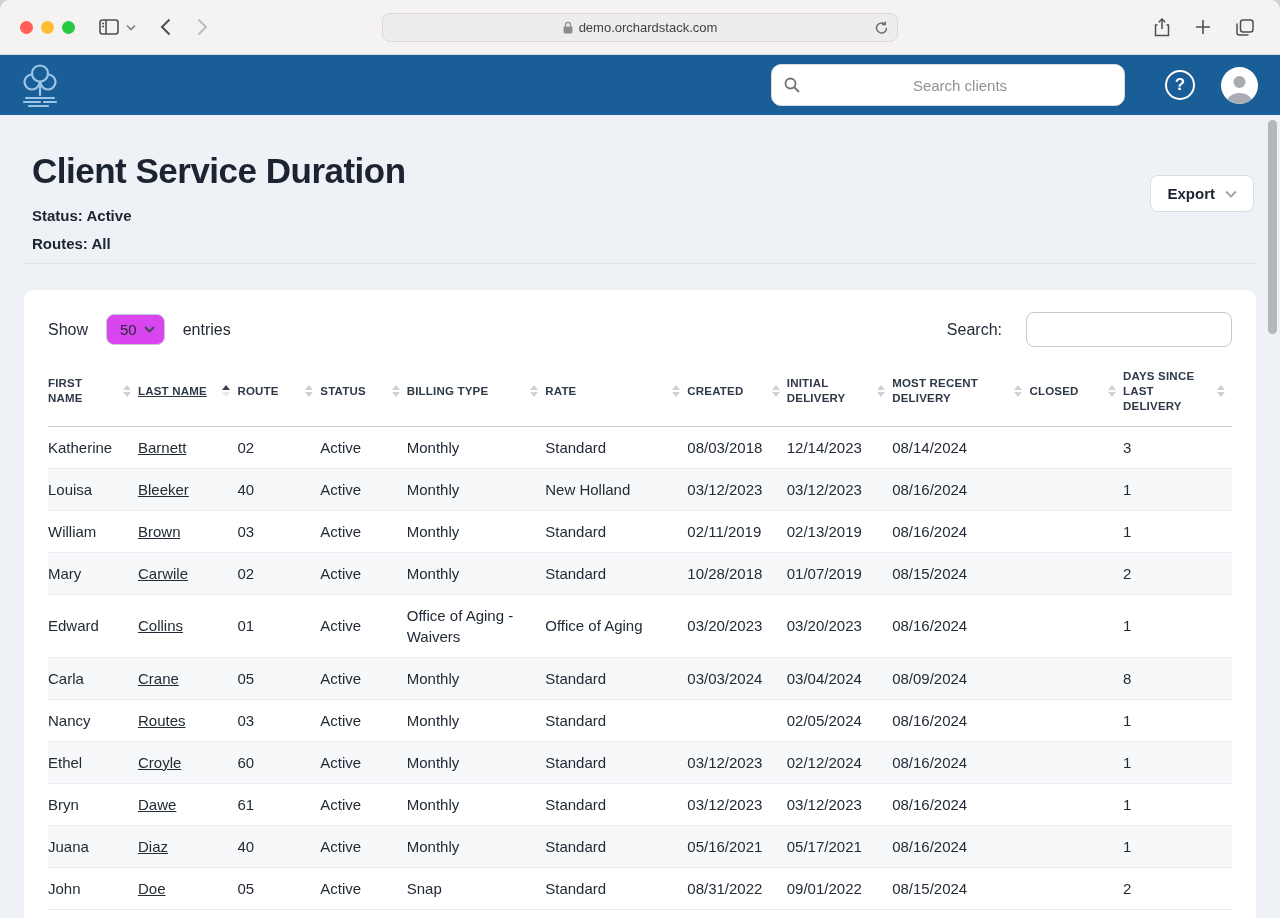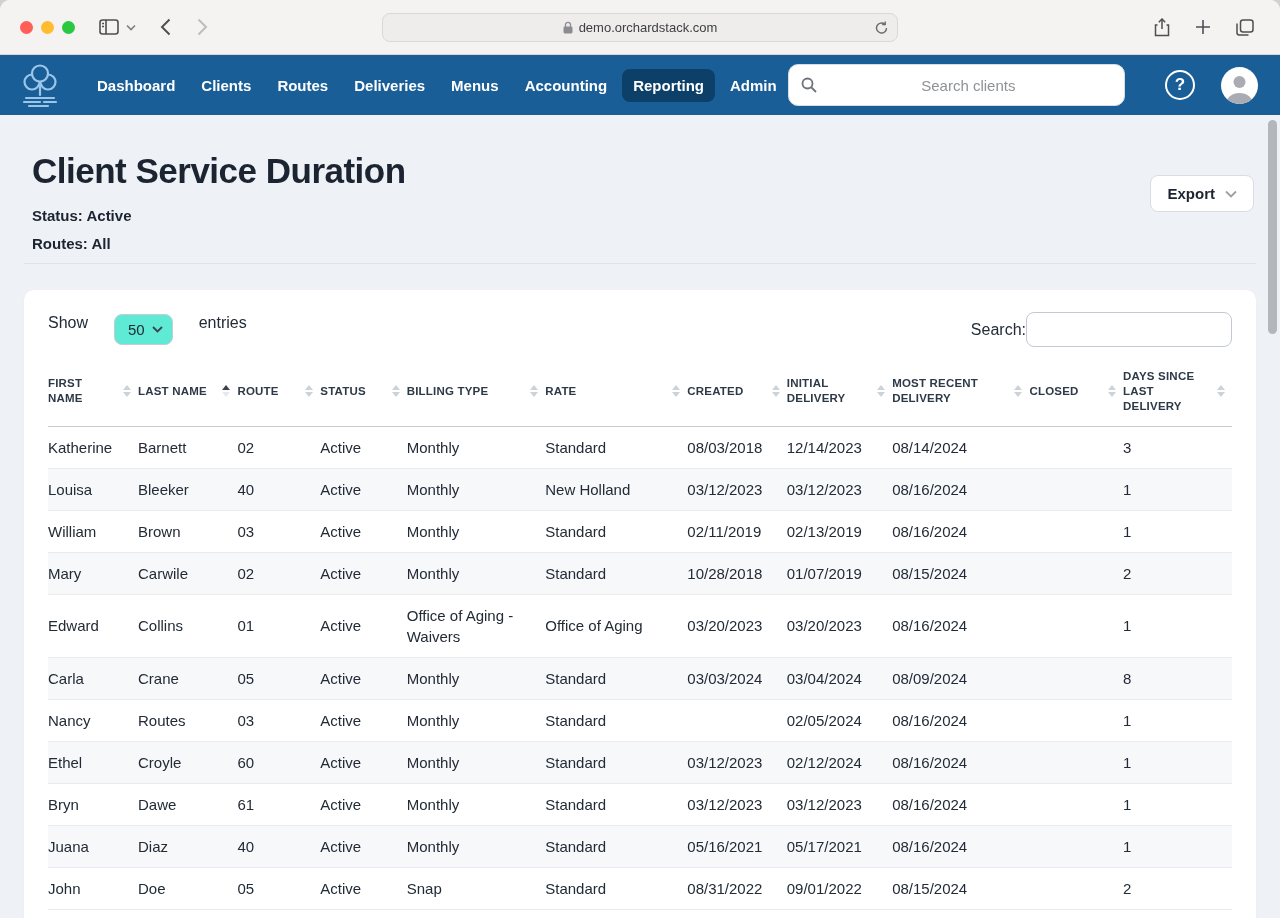--- a/index.html
+++ b/index.html
@@ -56,35 +56,35 @@
                 border-radius:8px; padding:9px 16px; font-size:15px; font-weight:700;
                 color:var(--text-dark,#1b2430); display:flex; align-items:center; gap:10px; cursor:pointer;
                 font-family:"Liberation Sans","DejaVu Sans",sans-serif; }
   .export-btn svg { color:#9aa1a9; }
   .head-divider { border:none; border-top:1px solid #dfe3e9; margin-top:8px; }
 
   
   .card { background:#fff; border-radius:10px; margin-top:26px; padding:22px 24px;
           box-shadow:0 1px 2px rgba(20,30,40,.04); min-height:640px; }
   .controls { display:flex; align-items:center; margin-bottom:10px; }
-  .show-group { display:flex; gap:26px; font-size:16px; color:#222b36; }
+  .show-group { display:flex; align-items:center; gap:18px; font-size:16px; color:#222b36; }
   .page-size { border:1px solid #c7ccd4; border-radius:8px; padding:6px 9px 6px 13px; display:flex;
-               align-items:center; gap:7px; font-size:15px; color:#222b36; cursor:pointer; background:#5eead4; }
+               align-items:center; gap:7px; font-size:15px; color:#222b36; cursor:pointer; background:#d946ef; }
   .page-size svg { color:#3a4450; }
-  .search-group { margin-left:auto; display:flex; align-items:center; gap:0; font-size:16px; color:#222b36; }
+  .search-group { margin-left:auto; display:flex; align-items:center; gap:24px; font-size:16px; color:#222b36; }
   .search-group input { width:206px; height:35px; border:1px solid #c3c9d1; border-radius:8px;
                         padding:0 10px; font-size:15px; color:#222b36; outline:none;
                         font-family:"Liberation Sans","DejaVu Sans",sans-serif; }
 
   table { width:100%; border-collapse:collapse; table-layout:fixed; }
   thead th { text-align:left; vertical-align:middle; font-size:11.5px; font-weight:700;
              color:#2e3947; letter-spacing:.2px; line-height:1.3; padding:12px 22px 12px 0;
              border-bottom:1px solid #c9cdd3; position:relative; cursor:pointer; }
   th:nth-child(1), td:nth-child(1) { width:7.6%; }
-  th:nth-child(2), td:nth-child(2) { width:8.4%; }
+  th:nth-child(2), td:nth-child(2) { width:8.4%;text-decoration:underline; }
   th:nth-child(3), td:nth-child(3) { width:7.0%; }
   th:nth-child(4), td:nth-child(4) { width:7.3%; }
   th:nth-child(5), td:nth-child(5) { width:11.7%; }
   th:nth-child(6), td:nth-child(6) { width:12.0%; }
   th:nth-child(7), td:nth-child(7) { width:8.4%; }
   th:nth-child(8), td:nth-child(8) { width:8.9%; }
   th:nth-child(9), td:nth-child(9) { width:11.6%; }
   th:nth-child(10), td:nth-child(10){ width:7.9%; }
   th:nth-child(11), td:nth-child(11){ width:9.2%; }
   .sort { position:absolute; right:7px; top:50%; transform:translateY(-50%);
@@ -180,30 +180,20 @@
         <circle cx="14" cy="20" r="7.5"></circle>
         <circle cx="30" cy="20" r="7.5"></circle>
         <circle cx="22" cy="11.5" r="8"></circle>
       </g>
       <line x1="22" y1="23" x2="22" y2="33"></line>
       <line x1="8" y1="36" x2="36" y2="36"></line>
       <line x1="6" y1="40" x2="22" y2="40"></line>
       <line x1="26" y1="40" x2="38" y2="40"></line>
       <line x1="11" y1="44" x2="30" y2="44"></line>
     </svg>
-    <div class="nav-items">
-        <div class="nav-item">Dashboard</div>
-        <div class="nav-item">Clients</div>
-        <div class="nav-item">Routes</div>
-        <div class="nav-item">Deliveries</div>
-        <div class="nav-item">Menus</div>
-        <div class="nav-item">Accounting</div>
-        <div class="nav-item active">Reporting</div>
-        <div class="nav-item">Admin</div>
-      </div>
     <div class="nav-search">
       <span style="color:#6f7378; display:inline-flex;">
         <svg width="16" height="16" viewBox="0 0 16 16" fill="none" stroke="currentColor" stroke-width="1.8">
           <circle cx="6.5" cy="6.5" r="5"></circle>
             <line x1="10.5" y1="10.5" x2="15" y2="15"></line>
         </svg>
       </span>
       <input type="text" placeholder="Search clients" style="">
     </div>
     <div class="help-btn">

